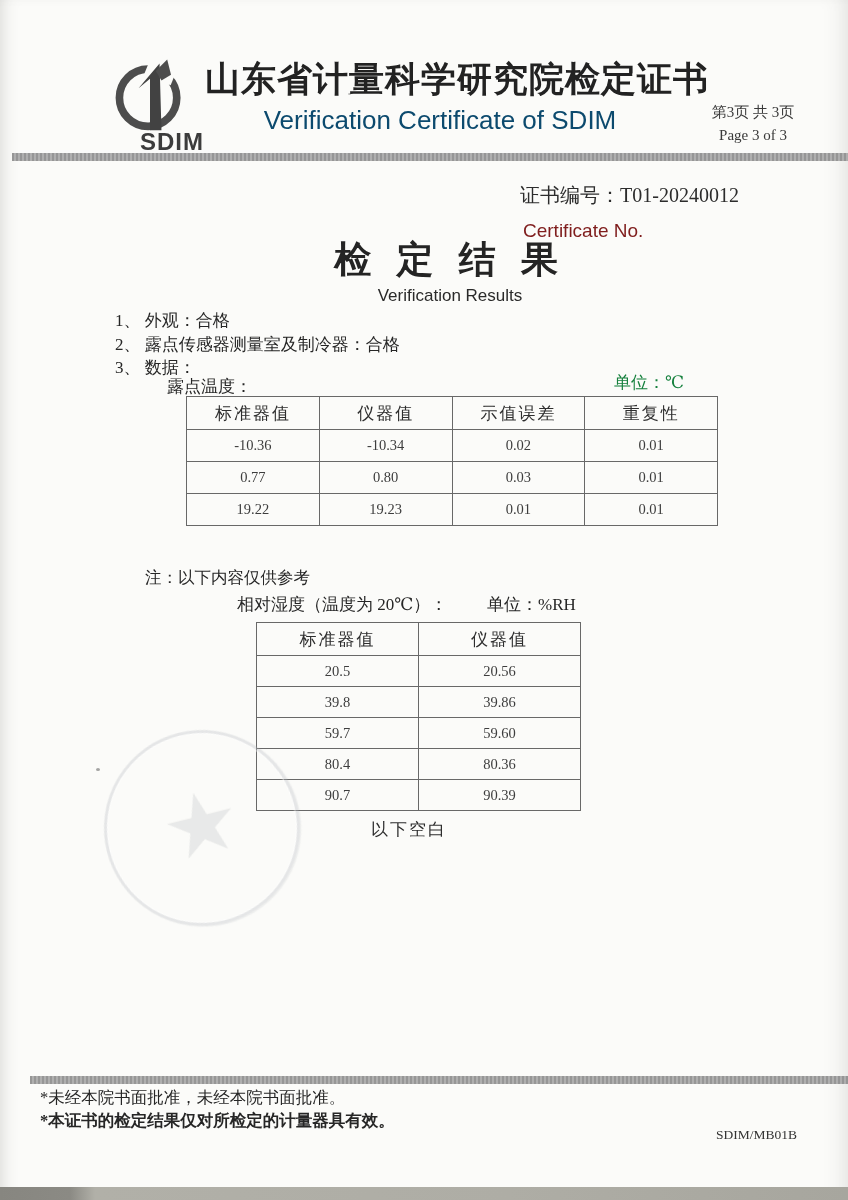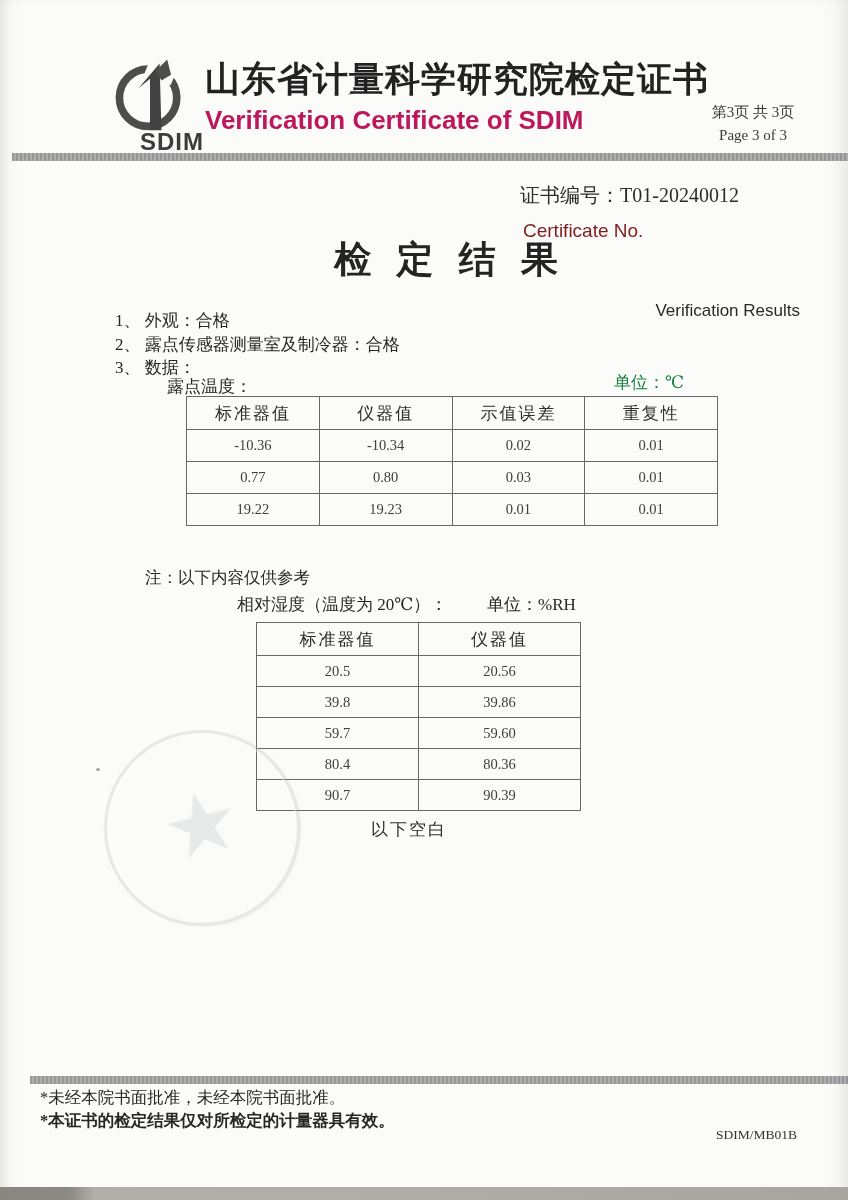--- a/index.html
+++ b/index.html
@@ -33,21 +33,21 @@
     margin-top: -8px;
   }
   .title-cn {
     position: absolute; left: 205px; top: 56px; width: 490px;
     font-size: 35px; font-weight: 700; letter-spacing: 1px; color: #222;
     text-align: left; white-space: nowrap;
   }
   .title-en {
     position: absolute; left: 205px; top: 105px; width: 470px;
     font-family: "Liberation Sans", sans-serif;
-    font-size: 26px; font-weight: bold; color: #be185d; text-align: left;
+    font-size: 26px; font-weight: normal; color: #0c4a6e; text-align: center;
     white-space: nowrap;
   }
   .page-info {
     position: absolute; left: 688px; top: 101px; width: 130px;
     font-size: 15px; color: #3a3a3a; text-align: center; line-height: 23px;
     white-space: nowrap;
   }
 
   .sep-bar {
     position: absolute; height: 8px;
@@ -71,22 +71,22 @@
   }
 
   
   .results-title-cn {
     position: absolute; left: 100px; top: 235px; width: 700px;
     text-align: center; font-size: 37px; font-weight: 700;
     letter-spacing: 8px; color: #242424; white-space: nowrap;
   }
   .results-title-en {
     position: absolute; left: 100px; top: 286px; width: 700px;
-    text-align: right; font-family: "Liberation Sans", sans-serif;
-    font-size: 17px; color: #2a2a2a; margin-top: 15px;
+    text-align: center; font-family: "Liberation Sans", sans-serif;
+    font-size: 17px; color: #2a2a2a;
   }
 
   
   .items { position: absolute; left: 115px; top: 309px; font-size: 17px; line-height: 23.5px; color: #262626; }
 
   .dew-label  { position: absolute; left: 167px; top: 375px; font-size: 17px; color: #262626; }
   .dew-unit   { position: absolute; left: 614px; top: 371px; font-size: 17px; color: #15803d; }
 
   
   .tbl-wrap { position: absolute; padding-left: 19px; }

